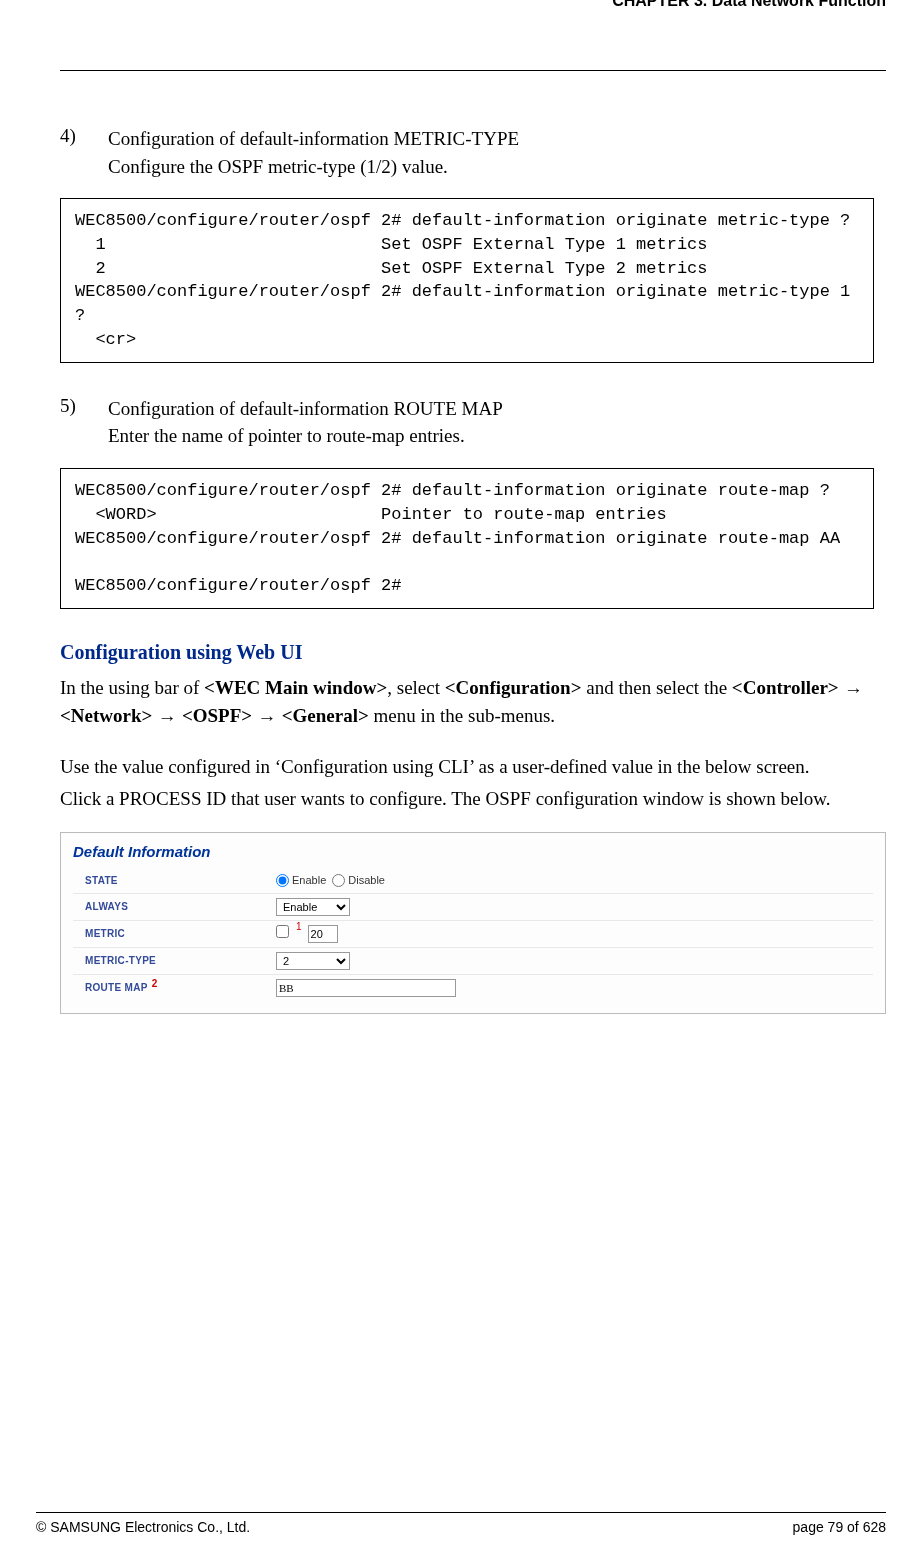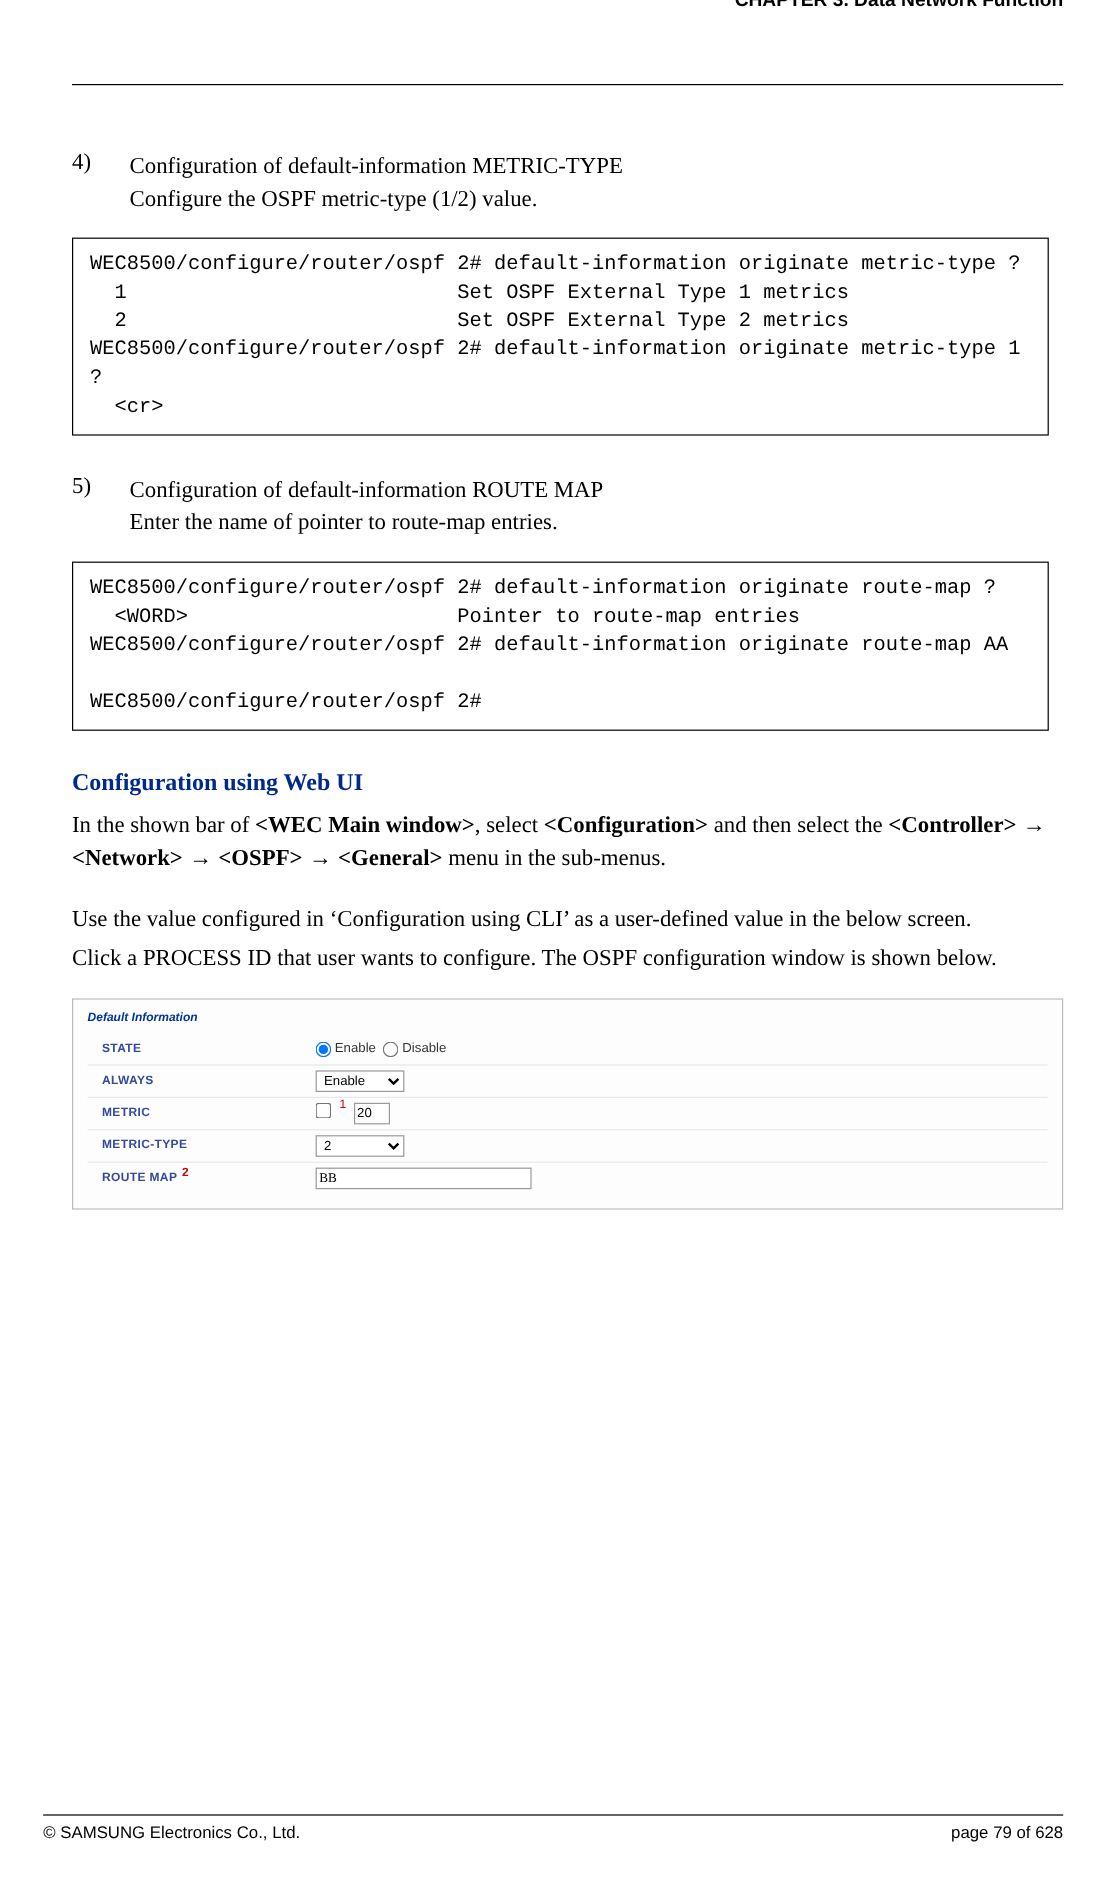--- a/index.html
+++ b/index.html
@@ -69,30 +69,31 @@
     border: 1px solid #bbb;
     background: #fdfdfd;
     margin-top: 18px;
     padding: 10px 12px 12px 12px;
     font-family: Tahoma, Arial, sans-serif;
     font-size: 11px;
   }
   .webui-title {
     color: #003399;
     font-weight: bold;
-    font-size: 10px;
+    font-size: 15px;
     font-style: italic;
     margin-bottom: 8px;
   }
   .webui-row {
     display: flex;
     align-items: center;
     border-bottom: 1px solid #e8e8e8;
     padding: 4px 0;
     min-height: 26px;
+    gap: 13px;
   }
   .webui-row:last-child { border-bottom: none; }
   .webui-label {
     width: 190px;
     color: #334a99;
     font-weight: bold;
     font-size: 10px;
     letter-spacing: 0.3px;
     padding-left: 12px;
   }
@@ -165,21 +166,21 @@
 
   <div class="code-box">WEC8500/configure/router/ospf 2# default-information originate route-map ?
   &lt;WORD&gt;                      Pointer to route-map entries
 WEC8500/configure/router/ospf 2# default-information originate route-map AA
 
 WEC8500/configure/router/ospf 2#</div>
 
   <div class="section-heading">Configuration using Web UI</div>
 
   <div class="body-text">
-    <span>In the shown bar of </span><b>&lt;WEC Main window&gt;</b><span>, select </span><b>&lt;Configuration&gt;</b><span> and then select the </span><b>&lt;Controller&gt;</b><span class="arrow"> → </span><b>&lt;Network&gt;</b><span class="arrow"> → </span><b>&lt;OSPF&gt;</b><span class="arrow"> → </span><b>&lt;General&gt;</b><span> menu in the sub-menus.</span>
+    <span>In the using bar of </span><b>&lt;WEC Main window&gt;</b><span>, select </span><b>&lt;Configuration&gt;</b><span> and then select the </span><b>&lt;Controller&gt;</b><span class="arrow"> → </span><b>&lt;Network&gt;</b><span class="arrow"> → </span><b>&lt;OSPF&gt;</b><span class="arrow"> → </span><b>&lt;General&gt;</b><span> menu in the sub-menus.</span>
   </div>
 
   <div style="height:18px"></div>
 
   <div class="body-text">Use the value configured in ‘Configuration using CLI’ as a user-defined value in the below screen.</div>
   <div class="body-text">Click a PROCESS ID that user wants to configure. The OSPF configuration window is shown below.</div>
 
   <div class="webui-box">
     <div class="webui-title">Default Information</div>
 

